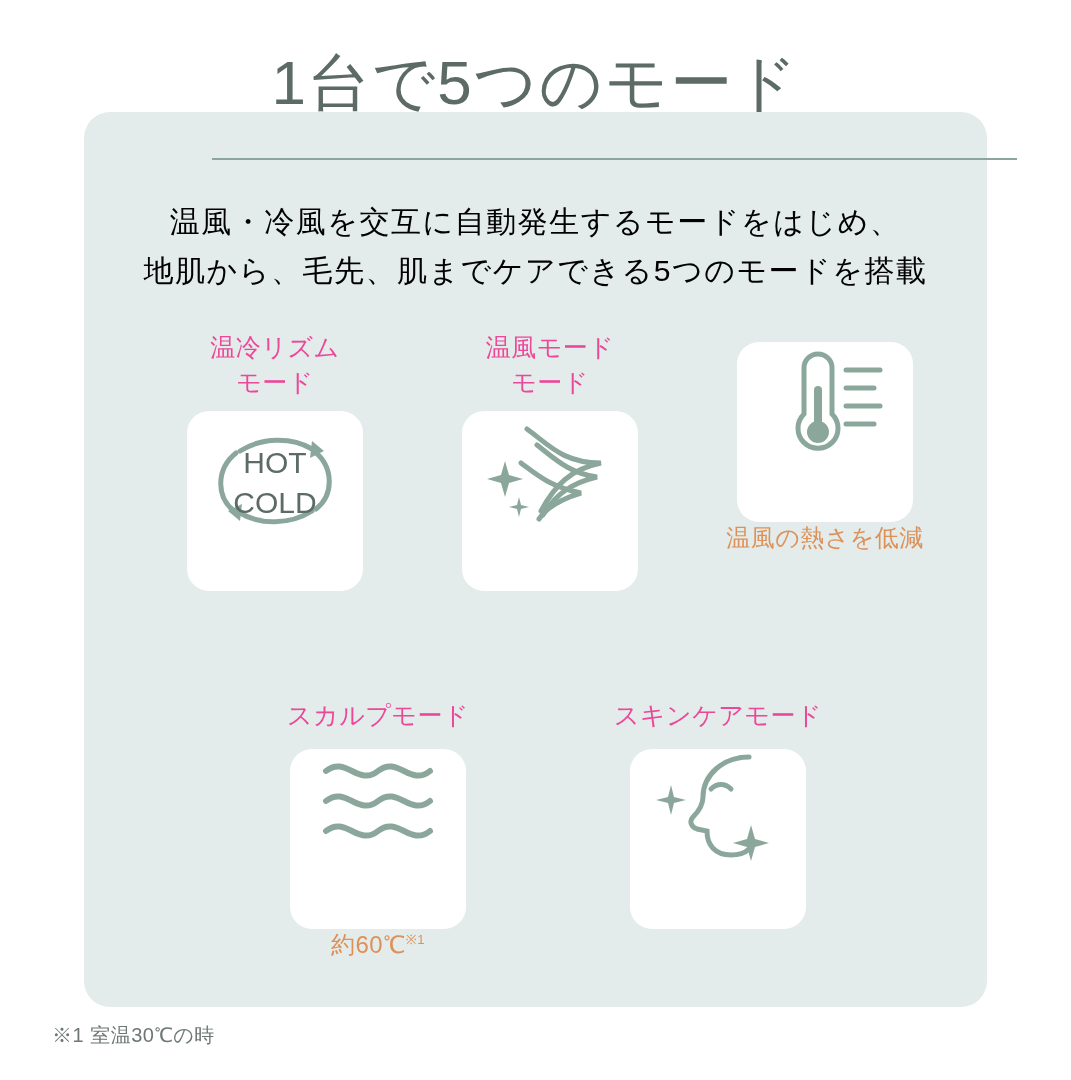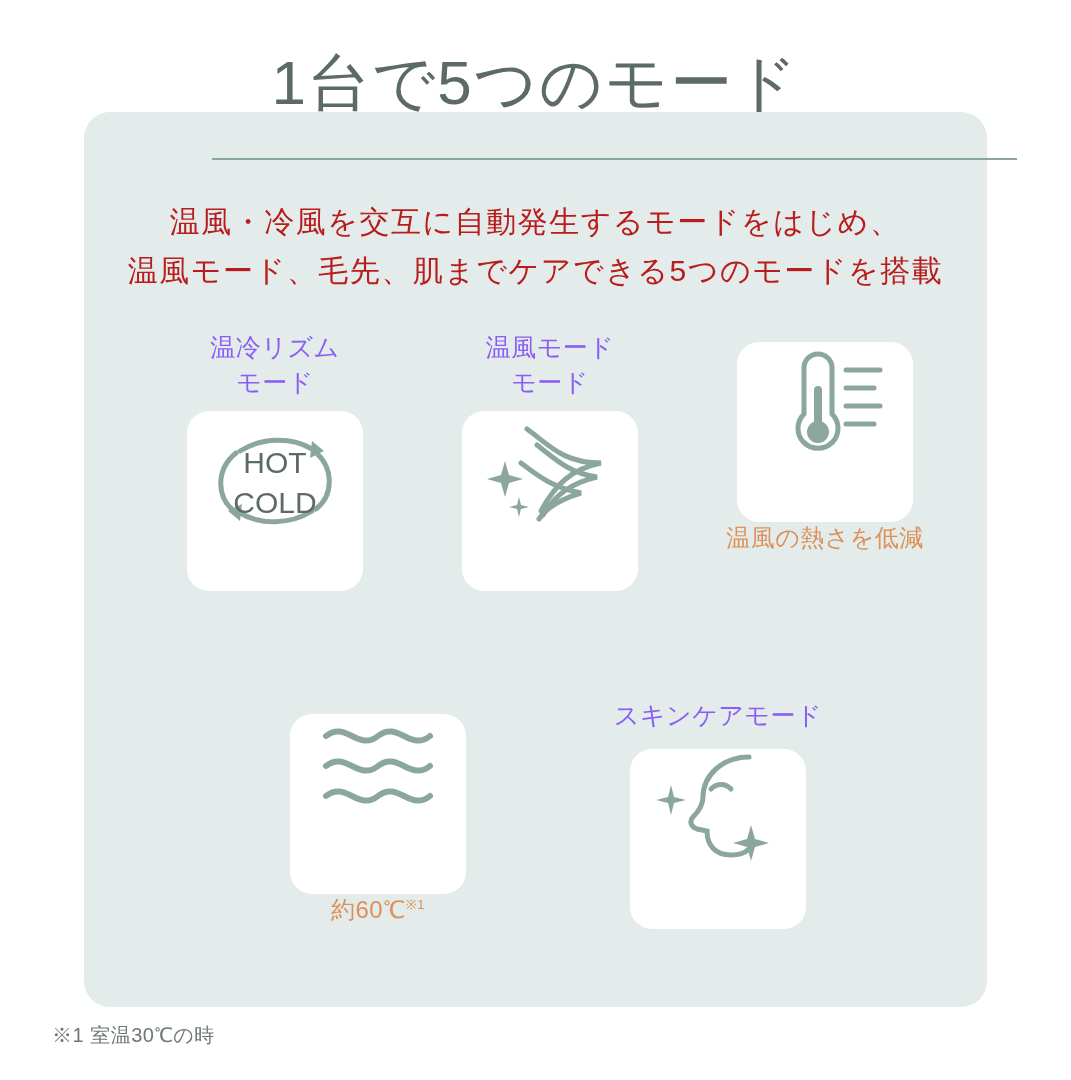--- a/index.html
+++ b/index.html
@@ -52,40 +52,40 @@
   
   .lead {
     position: absolute;
     left: 0;
     top: 198px;
     width: 1071px;
     text-align: center;
     font-size: 30px;
     line-height: 1.62;
     letter-spacing: 1.5px;
-    color: #b91c1c;
+    color: #000000;
     z-index: 5;
   }
   .lead div { white-space: nowrap; }
 
   
   .row {
     position: absolute;
     display: flex;
     z-index: 5;
   }
   .row-top { left: 155px; top: 330px; width: 790px; justify-content: space-between; }
   .row-bottom { left: 258px; top: 698px; width: 580px; justify-content: space-between; }
 
   .mode { width: 240px; display: flex; flex-direction: column; align-items: center; }
   .mode-label {
     font-size: 25px;
     line-height: 1.38;
     letter-spacing: 0.5px;
-    color: #8b5cf6;
+    color: #ec4899;
     text-align: center;
     white-space: nowrap;
   }
   .tile {
     margin-top: 12px;
     width: 176px;
     height: 180px;
     background: #ffffff;
     border-radius: 22px;
     display: flex;
@@ -117,21 +117,21 @@
 
 <div class="page">
 
   <div class="panel"></div>
 
   <div class="title">1台で5つのモード</div>
   <div class="title-rule"></div>
 
   <div class="lead">
     <div>温風・冷風を交互に自動発生するモードをはじめ、</div>
-    <div>温風モード、毛先、肌までケアできる5つのモードを搭載</div>
+    <div>地肌から、毛先、肌までケアできる5つのモードを搭載</div>
   </div>
 
   <div class="row row-top">
 
     <div class="mode">
       <div class="mode-label">
         <span>温冷リズム</span><br>
         <span>モード</span>
       </div>
       <div class="tile">
@@ -177,20 +177,23 @@
         </svg>
       </div>
       <div class="note">温風の熱さを低減</div>
     </div>
 
   </div>
 
   <div class="row row-bottom">
 
     <div class="mode">
+      <div class="mode-label">
+        <span>スカルプモード</span>
+      </div>
       <div class="tile small-gap">
         <svg width="120" height="110" viewBox="0 0 120 110">
           <path d="M8 22 C28 6 40 38 60 22 C80 6 92 38 112 22" fill="none" stroke="#8ba79c" stroke-width="6" stroke-linecap="round"></path>
           <path d="M8 52 C28 36 40 68 60 52 C80 36 92 68 112 52" fill="none" stroke="#8ba79c" stroke-width="6" stroke-linecap="round"></path>
           <path d="M8 82 C28 66 40 98 60 82 C80 66 92 98 112 82" fill="none" stroke="#8ba79c" stroke-width="6" stroke-linecap="round"></path>
         </svg>
       </div>
       <div class="note"><span>約60℃</span><sup>※1</sup></div>
     </div>
 

